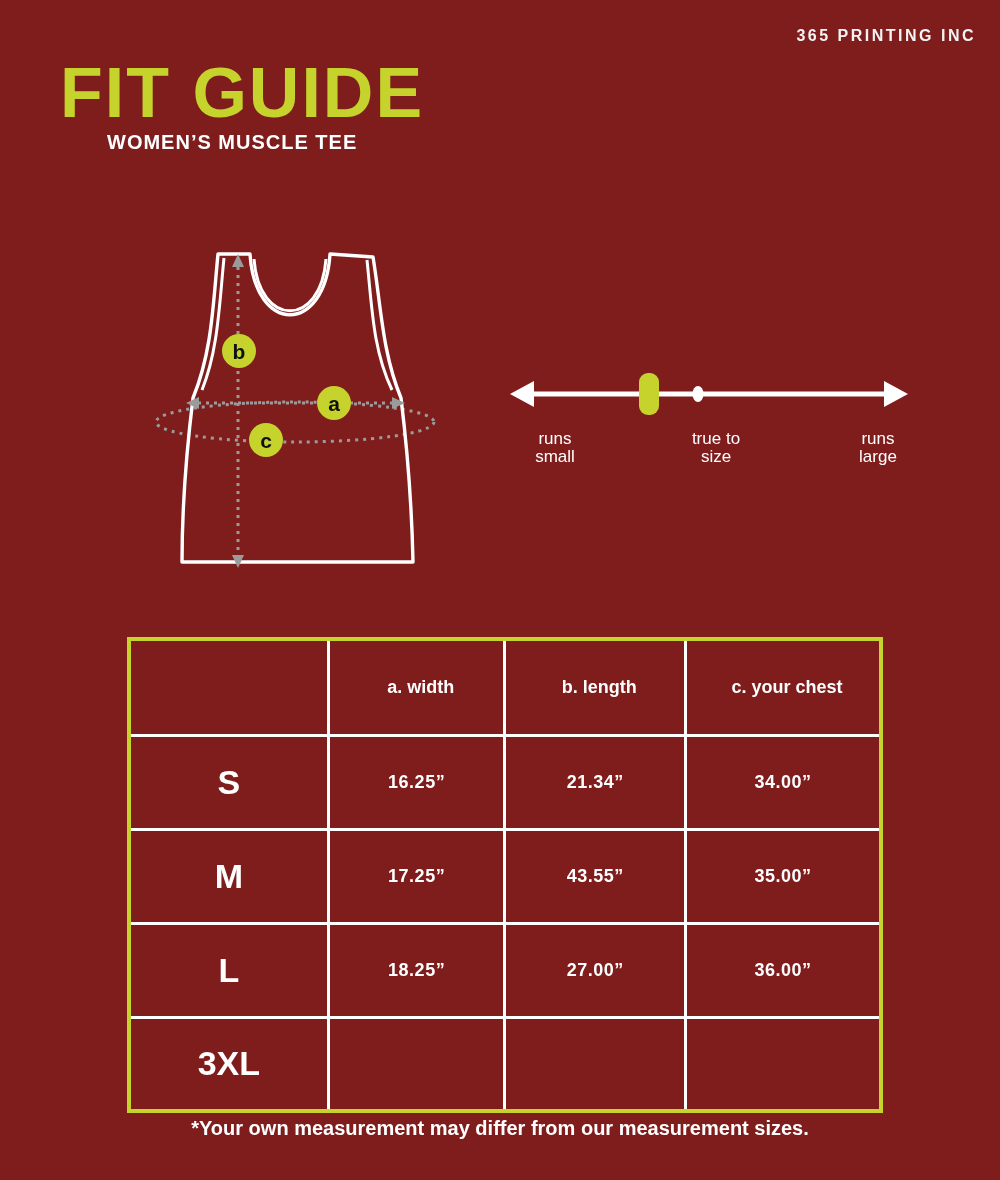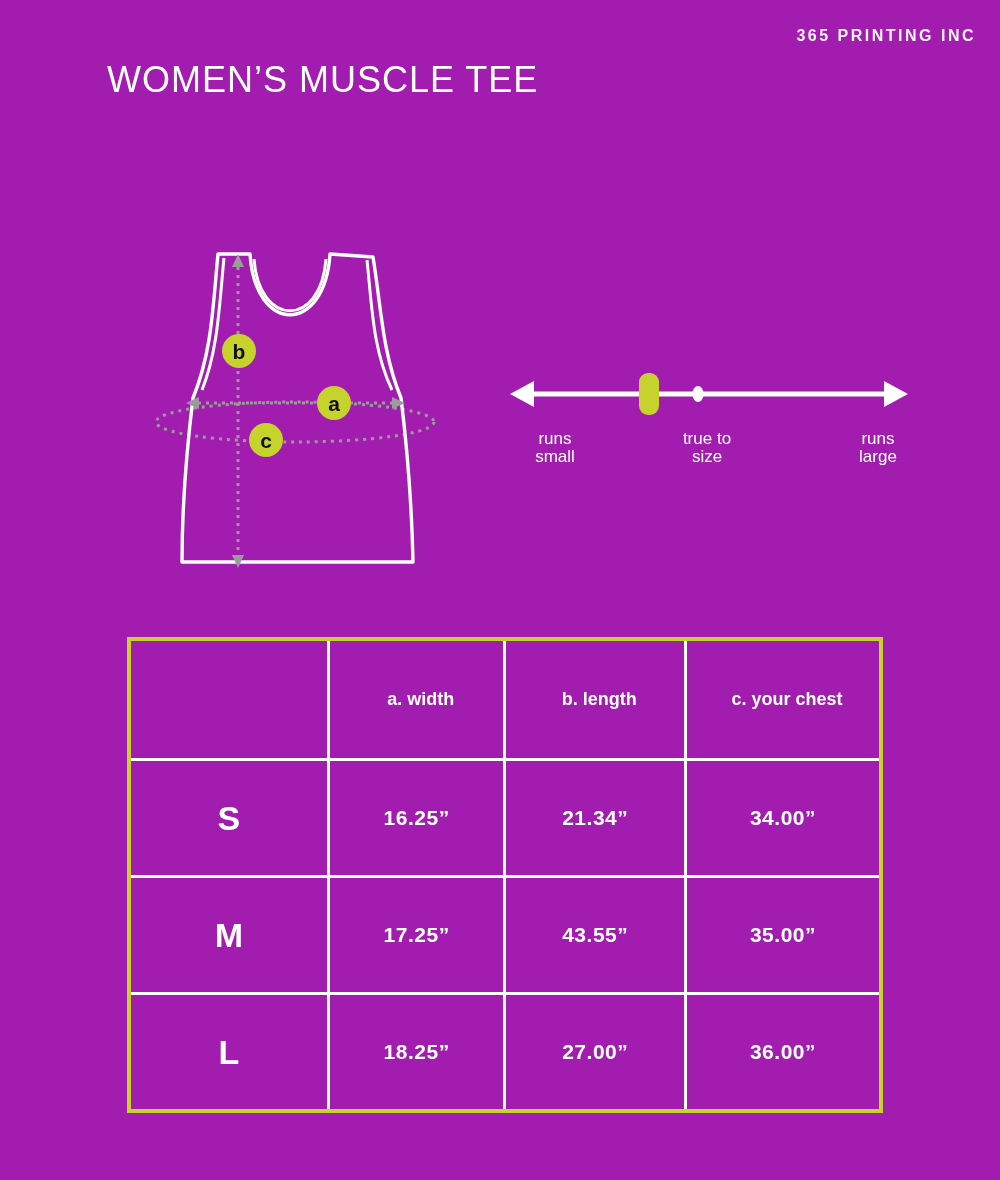--- a/index.html
+++ b/index.html
@@ -1,90 +1,91 @@
 <!DOCTYPE html>
 <html><head>
 <meta charset="utf-8">
 <style>
   html,body{margin:0;padding:0;background:#0e0f10;}
   .page{
     position:relative;
     width:1000px;height:1180px;
-    background:#a21caf;
+    background:#7f1d1d;
     font-family:"Liberation Sans", sans-serif;
     color:#ffffff;
     overflow:hidden;
   }
   
   .brand{
     position:absolute;top:27px;right:24px;
     font-size:16px;font-weight:bold;letter-spacing:2.5px;
     color:#f4f4f4;white-space:nowrap;
   }
   .title-block{position:absolute;left:60px;top:58px;}
   .title{
     margin:0;
     font-size:70px;font-weight:bold;letter-spacing:2px;
     color:#c6d32d;line-height:1.0;
   }
   .subtitle{
     margin:4px 0 16px 47px;
-    font-size:36px;font-weight:normal;letter-spacing:1px;
+    font-size:20px;font-weight:bold;letter-spacing:1px;
     color:#ffffff;line-height:1.0;
   }
   
   .tee-wrap{position:absolute;left:140px;top:230px;width:330px;height:360px;}
   
   .fit-scale{position:absolute;left:500px;top:360px;width:470px;height:120px;}
   .fit-scale svg{position:absolute;left:0;top:0;}
   .scale-label{
     position:absolute;top:70px;
     font-size:17px;font-weight:normal;line-height:18px;
     color:#ffffff;text-align:center;
   }
   .scale-label span{display:block;}
   .label-left{left:0;width:110px;}
-  .label-center{left:142px;width:130px;}
+  .label-center{left:151px;width:130px;}
   .label-right{left:320px;width:116px;}
   
   .size-table{
     position:absolute;left:127px;top:637px;
     width:756px;height:476px;
     border-collapse:collapse;table-layout:fixed;
   }
   .size-table th,.size-table td{
     border:3px solid #ffffff;
     text-align:center;vertical-align:middle;
     color:#ffffff;padding:0;
   }
   .size-table{border:4px solid #c6d32d;}
   .size-table tr.header-row{height:66px;}
   .size-table tr.data-row{height:64px;}
   .size-table th.col-head{font-size:18px;font-weight:bold;padding-left:8px;}
   .size-table th.size-cell{font-size:34px;font-weight:bold;}
-  .size-table td.val-cell{font-size:21px;font-weight:bold;letter-spacing:0.5px;}
+  .size-table td.val-cell{font-size:18px;font-weight:bold;letter-spacing:0.5px;}
   .col-size{width:26.5%;}
   .col-a{width:23.5%;}
   .col-b{width:24%;}
   .col-c{width:26%;}
   
   .footnote{
     position:absolute;left:0;top:1117px;width:1000px;
     text-align:center;
     font-size:20px;font-weight:bold;color:#ffffff;
   }
 </style>
 </head>
 <body>
 
 <div class="page">
 
   <div class="brand">365 PRINTING INC</div>
 
   <div class="title-block">
+    <h1 class="title">FIT GUIDE</h1>
     <h2 class="subtitle">WOMEN’S MUSCLE TEE</h2>
   </div>
 
   <div class="tee-wrap">
     <svg width="330" height="360" viewBox="0 0 330 360">
 
       <ellipse cx="155" cy="192" rx="139" ry="20" fill="none" stroke="#9b9b9b" stroke-width="3" stroke-dasharray="3 5"></ellipse>
 
       <path d="M 78,24
                C 73,75 72,122 53,168
@@ -165,17 +166,24 @@
         <td class="val-cell">17.25”</td>
         <td class="val-cell">43.55”</td>
         <td class="val-cell">35.00”</td>
       </tr>
       <tr class="data-row">
         <th class="size-cell">L</th>
         <td class="val-cell">18.25”</td>
         <td class="val-cell">27.00”</td>
         <td class="val-cell">36.00”</td>
       </tr>
+      <tr class="data-row">
+        <th class="size-cell">3XL</th>
+        <td class="val-cell"></td>
+        <td class="val-cell"></td>
+        <td class="val-cell"></td>
+      </tr>
     </tbody>
   </table>
 
+  <div class="footnote">*Your own measurement may differ from our measurement sizes.</div>
 
 </div>
 
 </body></html>

